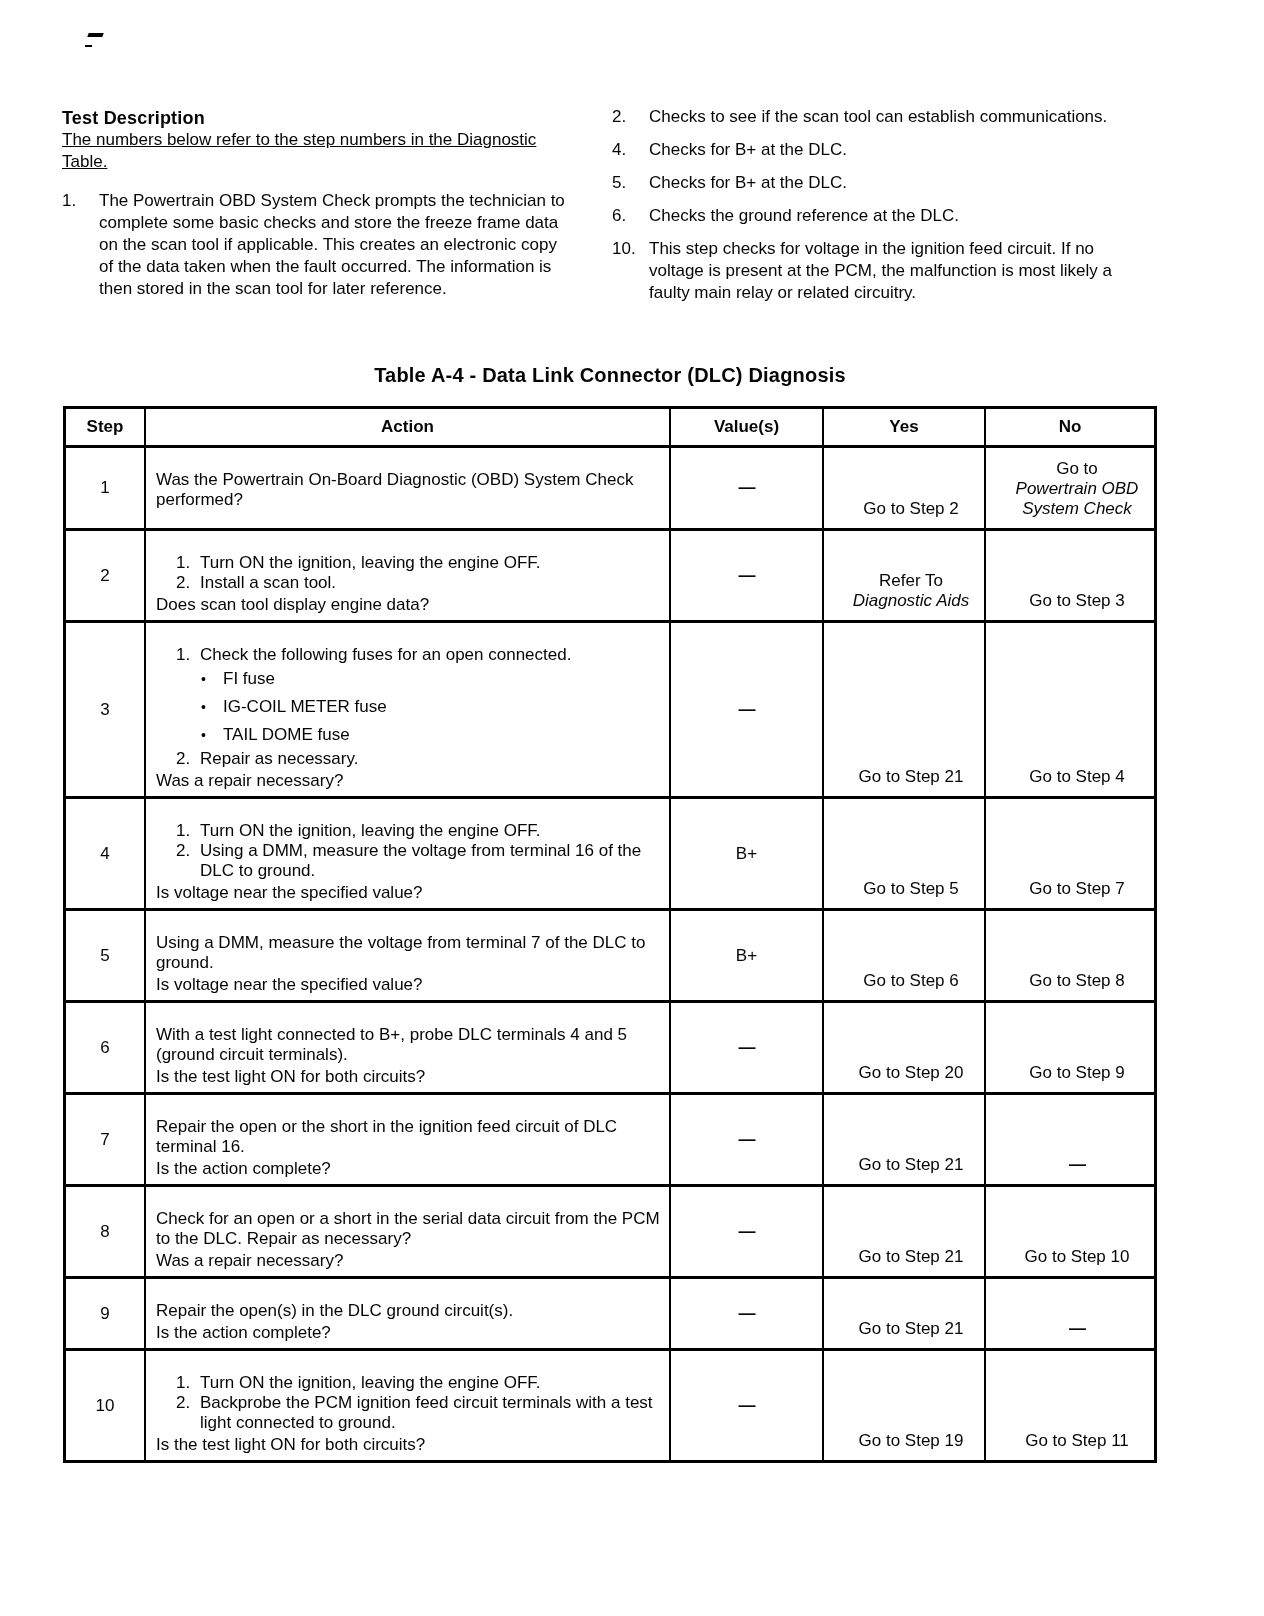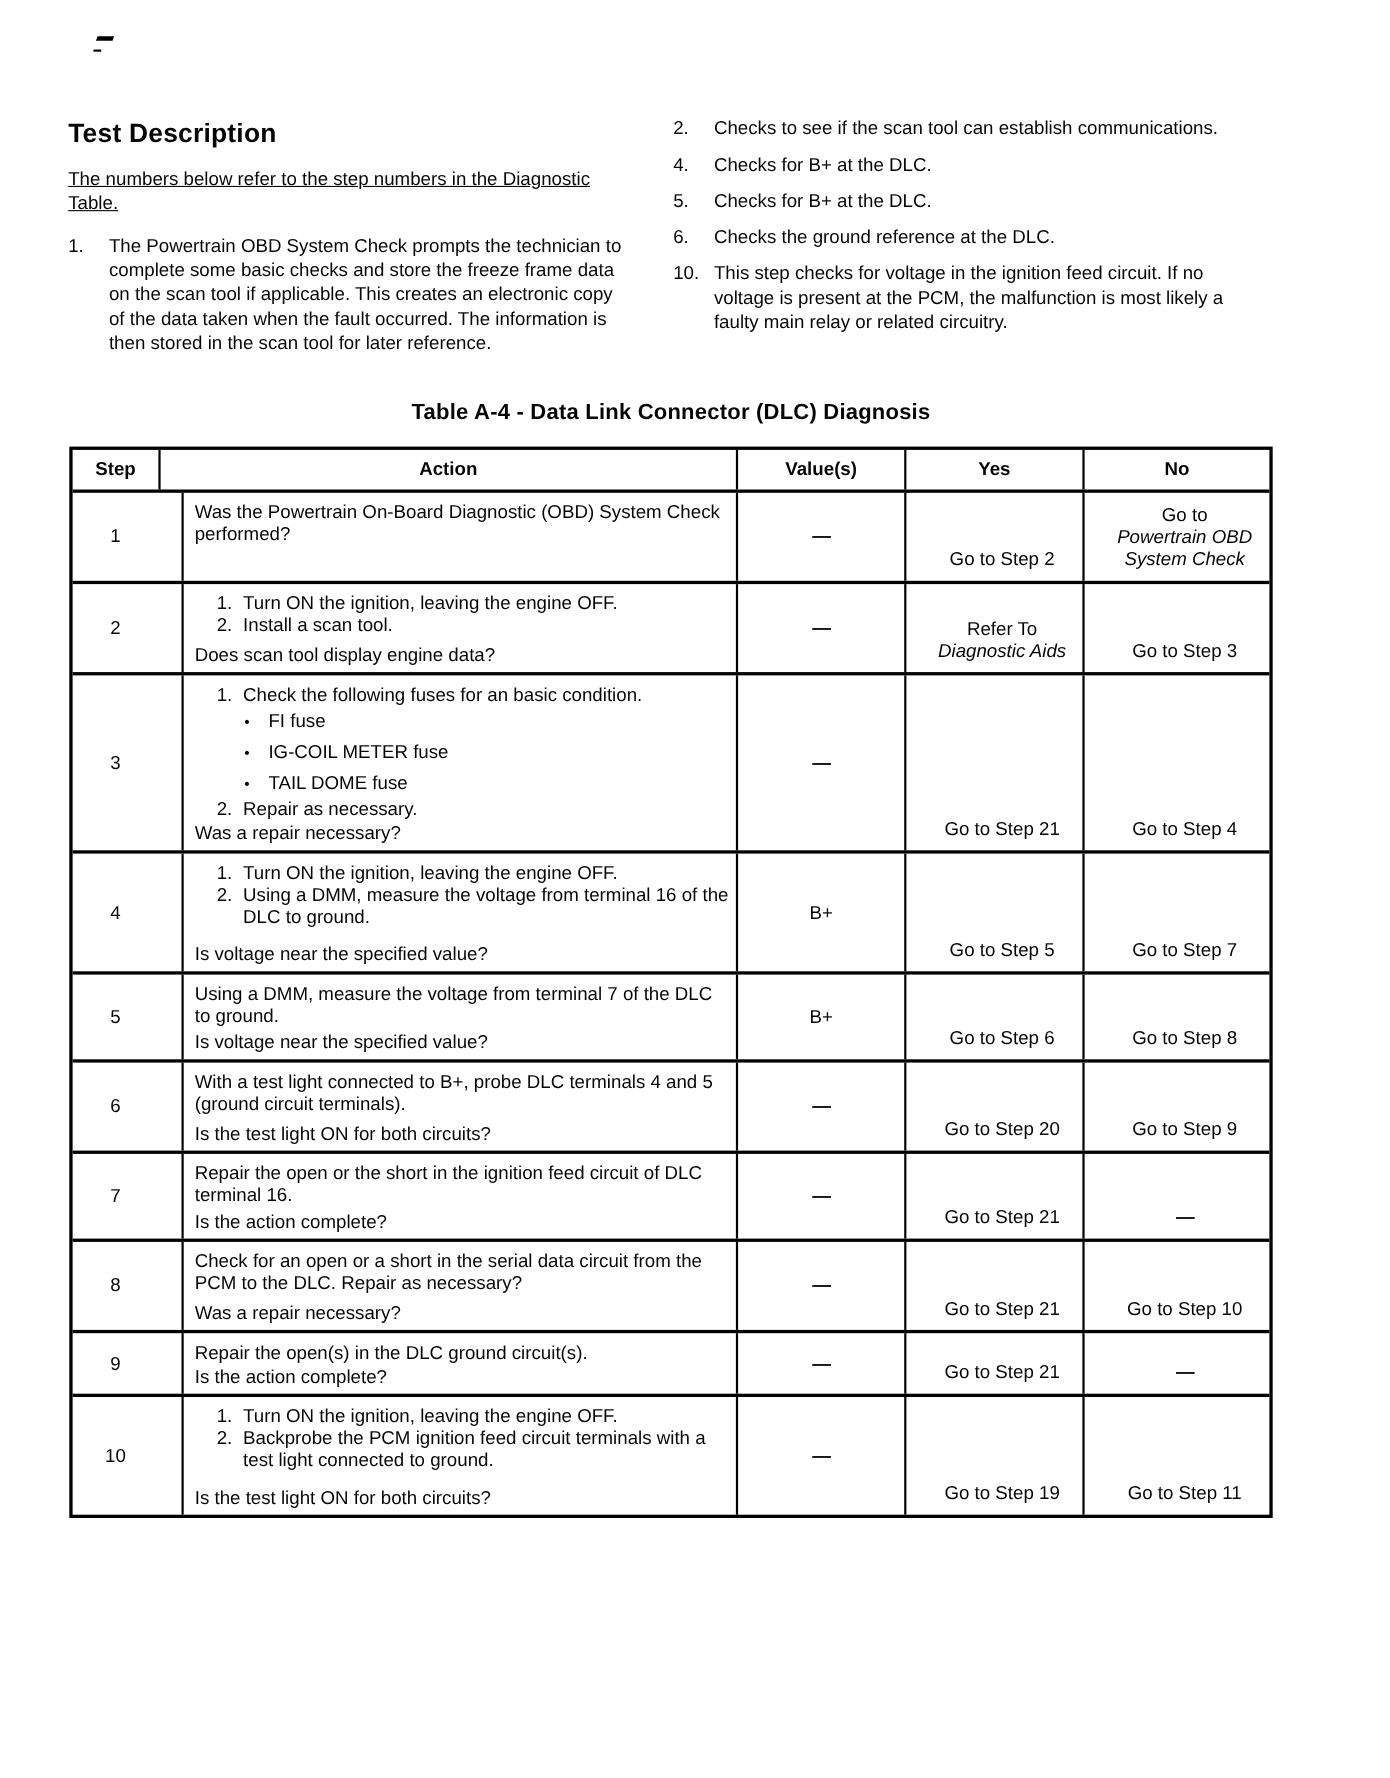--- a/index.html
+++ b/index.html
@@ -15,21 +15,21 @@
   .page { position: absolute; inset: 0; }
 
   
   .artifact { position: absolute; left: 88px; top: 33px; }
   .artifact .a1 { width: 15px; height: 4px; background: #000; transform: skewX(-20deg); }
   .artifact .a2 { width: 7px; height: 2px; background: #000; margin-top: 8px; margin-left: -3px; }
 
   
   .col-left  { position: absolute; left: 62px;  top: 108px; width: 508px; }
   .col-right { position: absolute; left: 612px; top: 106px; width: 502px; }
-  .section-heading { font-size: 24px; font-weight: 700; margin-bottom: 16px; letter-spacing: .2px; }
+  .section-heading { font-size: 18px; font-weight: 700; margin-bottom: 0; letter-spacing: .2px; }
   .intro-p { font-size: 17px; line-height: 22px; margin-bottom: 17px; text-decoration: underline; }
   .intro-item { display: flex; font-size: 17px; line-height: 22px; margin-bottom: 11px; }
   .intro-item .item-num { flex: 0 0 37px; }
   .intro-item .item-text { flex: 1; }
 
   
   .table-title {
     position: absolute; left: 63px; top: 364px; width: 1094px;
     text-align: center; font-size: 20px; font-weight: 700; letter-spacing: .2px;
   }
@@ -59,22 +59,21 @@
   #table-body .t-row:nth-child(5)  { min-height: 80px; }
   #table-body .t-row:nth-child(6)  { min-height: 83px; }
   #table-body .t-row:nth-child(7)  { min-height: 80px; }
   #table-body .t-row:nth-child(8)  { min-height: 83px; }
   #table-body .t-row:nth-child(9)  { min-height: 58px; }
   #table-body .t-row:nth-child(10) { min-height: 110px; }
 
   .step-cell { display: flex; align-items: center; justify-content: center; }
   .action-cell {
     display: flex; flex-direction: column; justify-content: space-between;
-    padding: 8px 6px 5px 10px;
-    margin-left: 21px;
+    padding: 22px 6px 5px 10px;
   }
   .a-num { display: flex; margin-left: 20px; }
   .a-num .a-n { flex: 0 0 24px; }
   .a-num .a-t { flex: 1; }
   .a-bullet { display: flex; margin-left: 45px; padding: 4px 0; }
   .a-bullet .a-b { flex: 0 0 22px; font-size: 14px; }
   .a-bullet .a-t { flex: 1; }
   .a-plain { }
   .a-question { margin-top: 2px; }
 
@@ -187,21 +186,21 @@
           <div class="goto-cell">
             <div class="goto-line">Go to Step 3</div>
           </div>
         </div>
         <div class="t-row">
           <div class="step-cell">3</div>
           <div class="action-cell">
             <div class="action-items">
               <div class="a-num">
                 <span class="a-n">1.</span>
-                <span class="a-t">Check the following fuses for an basic condition.</span>
+                <span class="a-t">Check the following fuses for an open connected.</span>
               </div>
               <div class="a-bullet">
                 <span class="a-b">•</span>
                 <span class="a-t">FI fuse</span>
               </div>
               <div class="a-bullet">
                 <span class="a-b">•</span>
                 <span class="a-t">IG-COIL METER fuse</span>
               </div>
               <div class="a-bullet">

